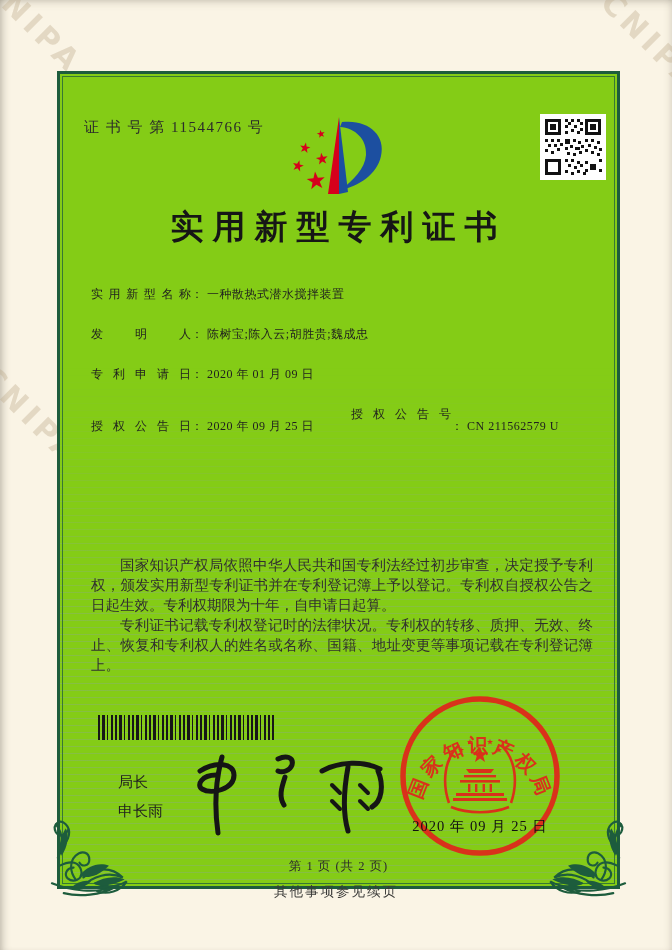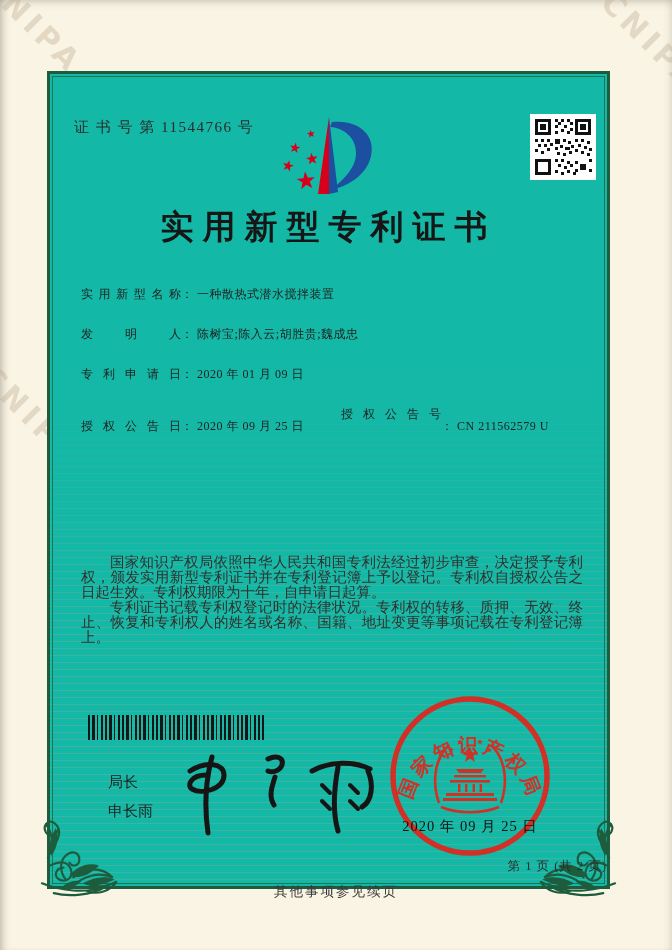--- a/index.html
+++ b/index.html
@@ -20,23 +20,23 @@
     white-space:nowrap;
   }
   .wm1{left:-30px;top:6px;font-size:30px;}
   .wm2{left:165px;top:112px;font-size:29px;}
   .wm3{left:588px;top:24px;font-size:30px;}
   .wm4{left:398px;top:282px;font-size:37px;color:rgba(188,172,140,.42);}
   .wm5{left:-32px;top:398px;font-size:30px;}
   .wm6{left:222px;top:596px;font-size:33px;color:rgba(188,172,140,.30);}
   
   .frame{
-    position:absolute;left:47px;top:71px;width:557px;height:812px;
+    position:absolute;left:57px;top:71px;width:557px;height:812px;
     border:3px solid var(--border_green,#1d5c3d);
-    background:#14b8a6;
+    background:#84cc16;
   }
   .frame::after{
     content:"";position:absolute;inset:2px;
     border:1px solid var(--border_green,#1d5c3d);opacity:.75;pointer-events:none;
   }
   .waves{
     position:absolute;inset:0;
     background:repeating-linear-gradient(180deg,
       rgba(140,170,142,.38) 0 1.2px, rgba(0,0,0,0) 1.2px 7px);
     -webkit-mask-image:linear-gradient(180deg,transparent 0 36%,rgba(0,0,0,.55) 52%,#000 68% 100%);
@@ -56,40 +56,40 @@
   
   .fields{position:absolute;left:31px;top:210px;width:505px;font-size:12px;color:#1f1f1f;}
   .field-row{margin-bottom:19px;line-height:21px;white-space:nowrap;}
   .flabel{display:inline-block;width:100px;text-align:justify;text-align-last:justify;vertical-align:top;}
   .fcolon{display:inline-block;margin-right:4px;}
   .fvalue{letter-spacing:.5px;}
   .grant-group-1{display:inline-block;width:257px;margin-top:12px;}
   
   .body-text{
     position:absolute;left:31px;top:481px;width:502px;
-    font-size:14.5px;line-height:15px;color:#30302e;text-align:justify;
+    font-size:14.5px;line-height:20px;color:#30302e;text-align:justify;
   }
   .body-text p{margin:0;text-indent:2em;}
   
   .barcode{
     position:absolute;left:38px;top:641px;width:176px;height:25px;
     background:repeating-linear-gradient(90deg,
       #161616 0 2px,transparent 2px 4px,
       #161616 4px 7px,transparent 7px 9px,
       #161616 9px 10px,transparent 10px 13px,
       #161616 13px 15px,transparent 15px 17px);
   }
   .signer{position:absolute;left:35px;top:694px;font-size:15px;color:#1f1f1f;line-height:29px;margin-left:23px;}
   .sig-script{position:absolute;left:122px;top:671px;width:215px;height:95px;}
   .seal{position:absolute;left:335px;top:617px;width:170px;height:170px;}
   .seal-date{
     position:absolute;left:335px;top:743px;width:170px;text-align:center;
     font-size:14.5px;color:#111;letter-spacing:1px;
   }
-  .page-info{position:absolute;left:0;right:0;top:784px;text-align:right;font-size:12.5px;color:#2b2b2b;letter-spacing:1px;}
+  .page-info{position:absolute;left:0;right:0;top:784px;text-align:center;font-size:12.5px;color:#2b2b2b;letter-spacing:1px;}
   .cont-note{
     position:absolute;left:0;right:0;top:883px;text-align:center;
     font-size:13.5px;color:#3a3a38;letter-spacing:2px;
   }
 </style>
 </head>
 <body>
 
 <svg width="0" height="0" style="position:absolute">
   <defs>

